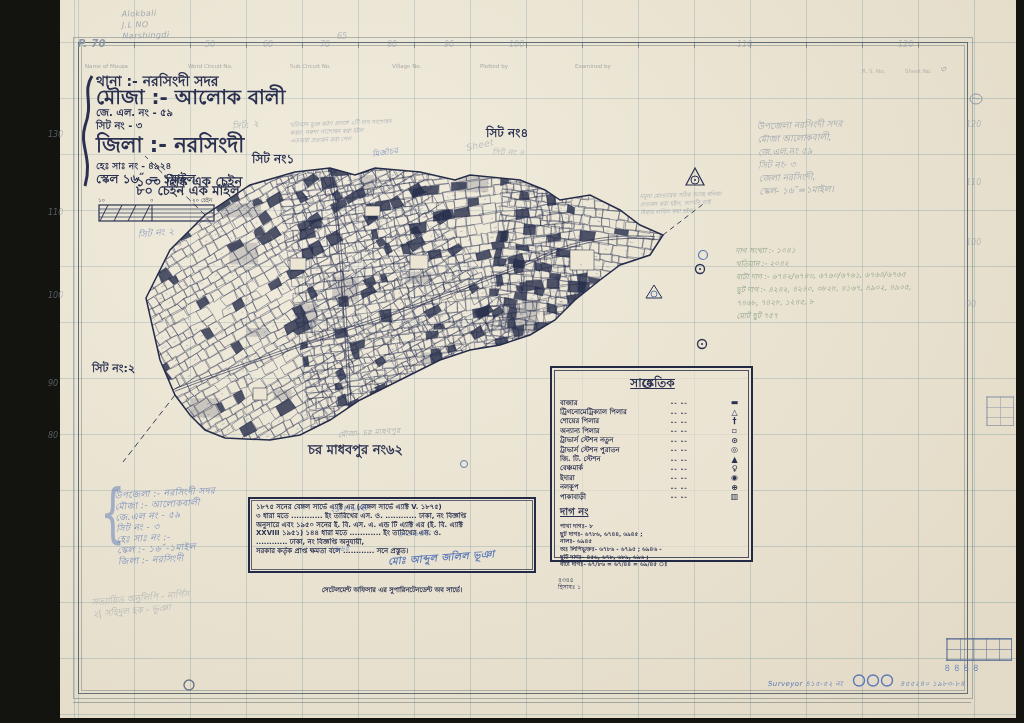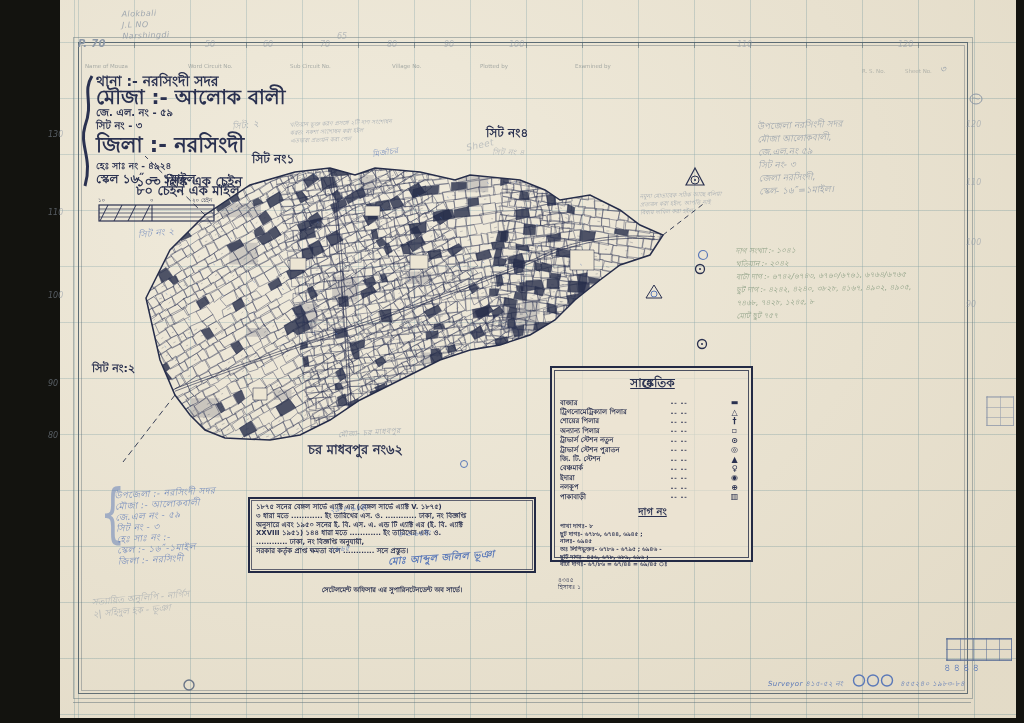--- a/index.html
+++ b/index.html
@@ -35,21 +35,21 @@
   .scale-note div{font-size:13px;font-weight:bold;line-height:9px;margin-left:38px;}
   #legend-box{left:550px;top:366px;width:203px;height:196px;border:2px solid #232a45;
      box-shadow:inset 0 0 0 2px #ece5d3, inset 0 0 0 3px rgba(35,42,69,.8);
      background:rgba(236,229,211,.6);padding:4px 6px 0 8px;box-sizing:border-box;}
   .lg-title{text-align:center;font-size:12px;font-weight:bold;
      text-decoration:underline;margin:2px 0 4px 0;}
   .lg-row{display:flex;align-items:center;height:9.4px;font-size:6.8px;font-weight:bold;gap:17px;}
   .lg-row .lbl{width:98px;white-space:nowrap;overflow:hidden;}
   .lg-row .dsh{width:38px;font-size:6px;letter-spacing:1px;}
   .lg-row .sym{width:22px;text-align:center;font-size:8px;}
-  .lg-plot-title{text-align:center;font-size:10px;font-weight:bold;text-decoration:underline;margin:3px 0 2px 0;}
+  .lg-plot-title{font-size:10px;font-weight:bold;text-decoration:underline;margin:3px 0 2px 0;}
   .lg-plot-row{font-size:5.8px;line-height:7.6px;white-space:nowrap;overflow:hidden;font-weight:bold;}
   #note-box{left:248px;top:497px;width:288px;height:76px;border:2px solid #232a45;
      box-shadow:inset 0 0 0 1px #ece5d3, inset 0 0 0 2px rgba(35,42,69,.7);
      padding:4px 6px;box-sizing:border-box;}
   .nb-line{font-size:6.9px;line-height:8.8px;font-weight:bold;white-space:nowrap;overflow:hidden;}
   .nb-footer{font-size:6.6px;text-align:center;margin-top:28px;font-weight:bold;}
   .mini-grid{border:1px solid rgba(90,110,150,.6);
      background:
       repeating-linear-gradient(to right, rgba(90,110,150,.55) 0 1px, transparent 1px 13px),
       repeating-linear-gradient(to bottom, rgba(90,110,150,.55) 0 1px, transparent 1px 10px);}

